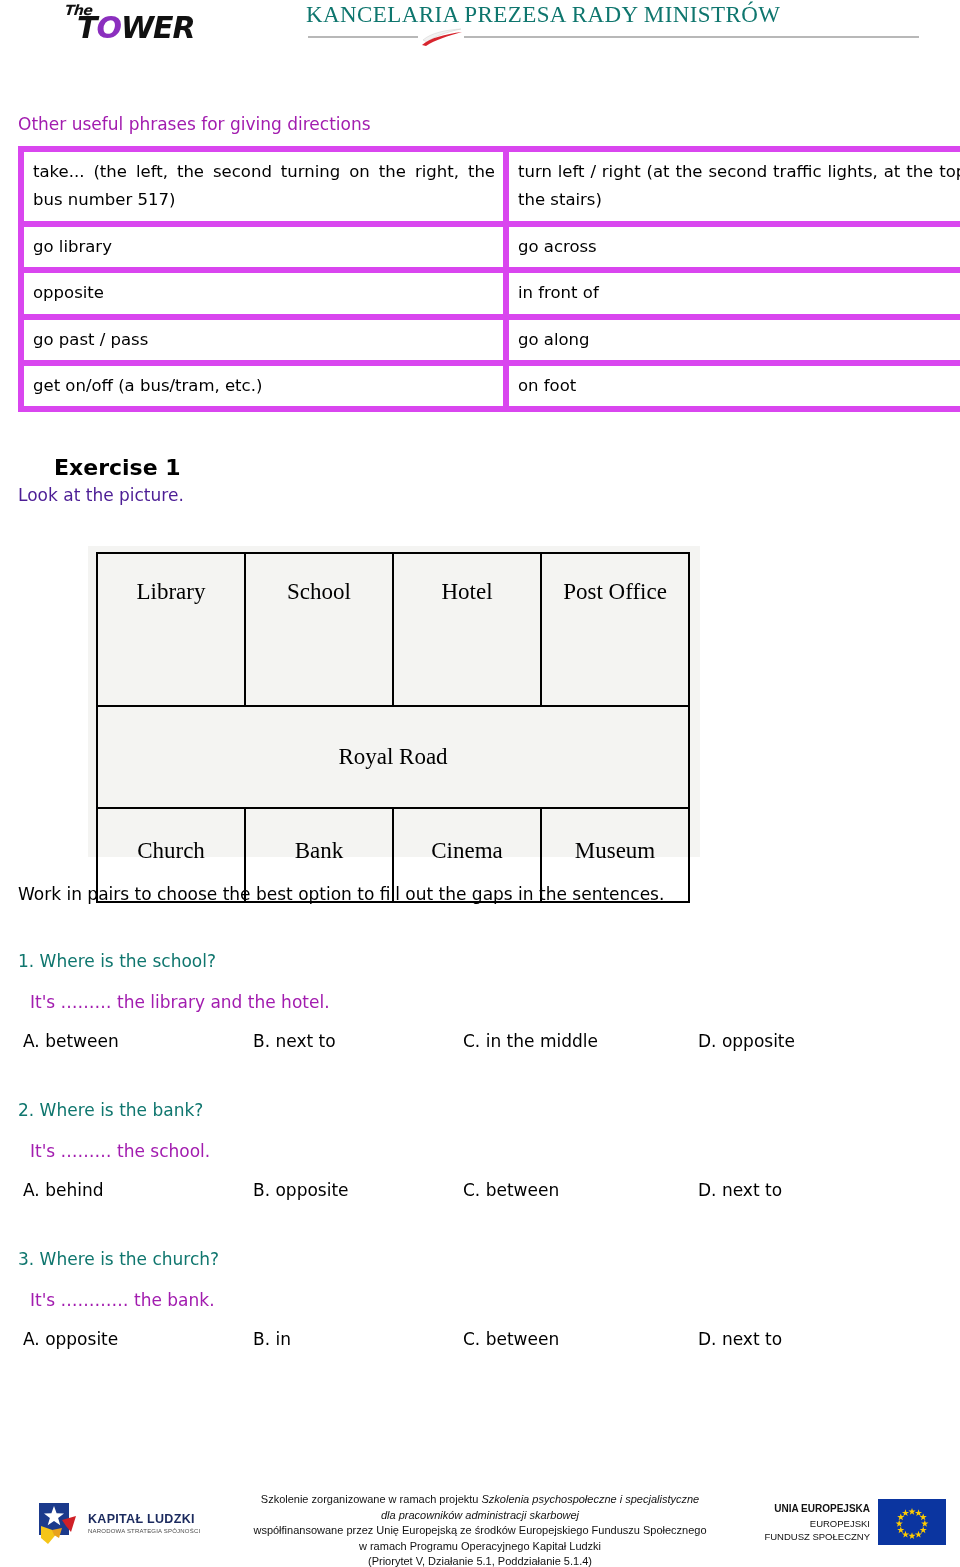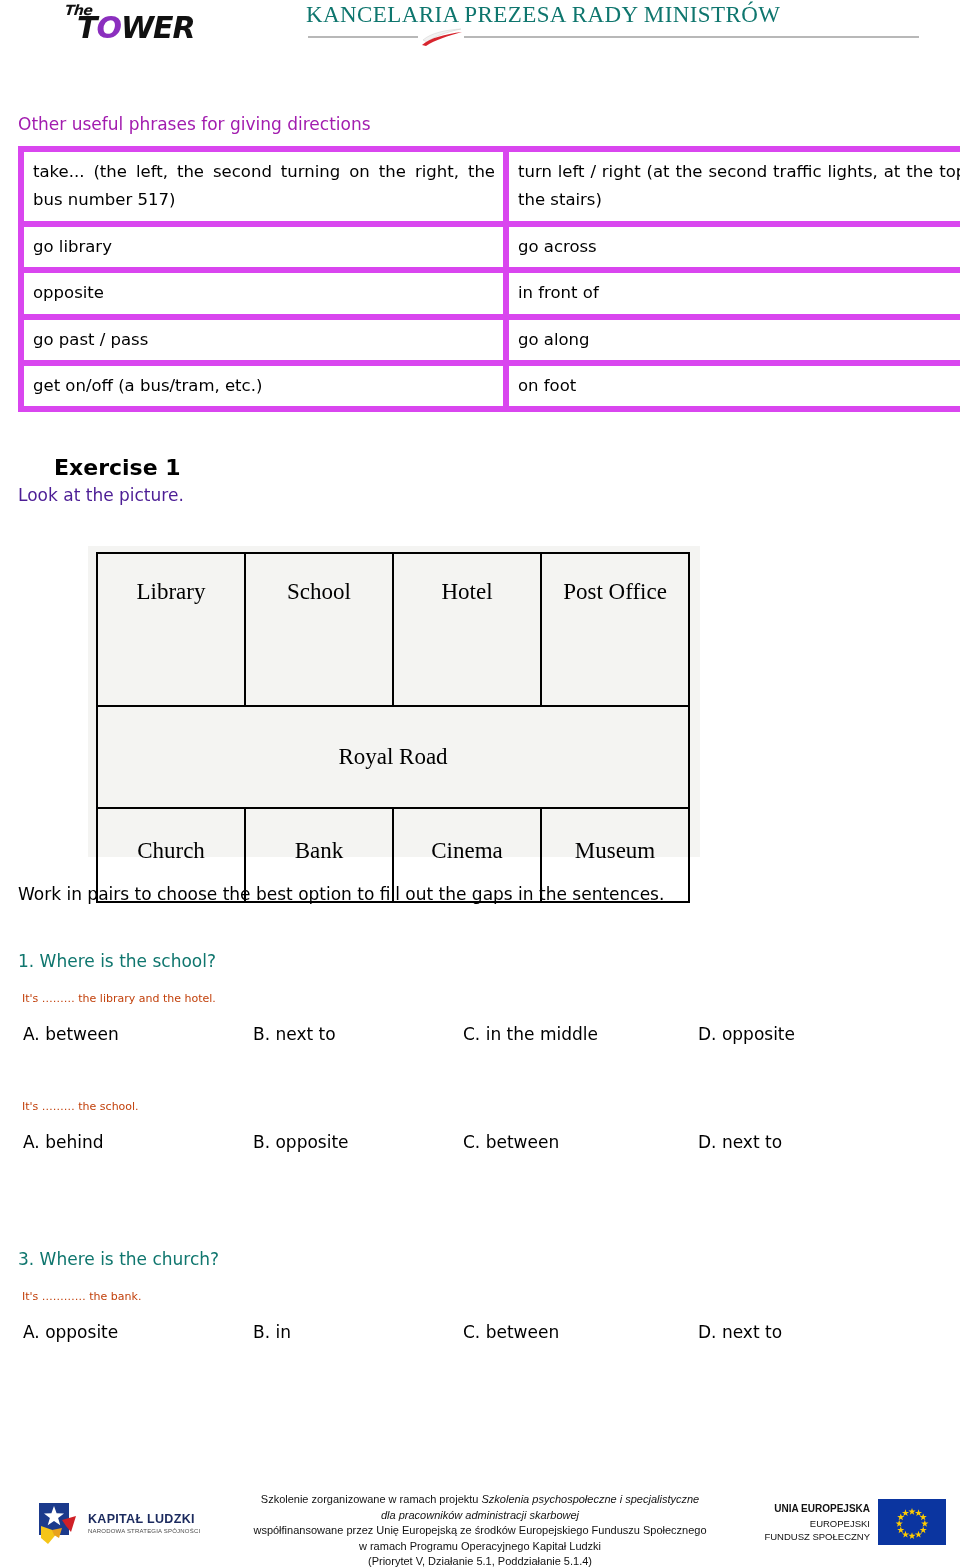--- a/index.html
+++ b/index.html
@@ -229,23 +229,23 @@
     position: absolute;
     left: 18px;
     width: 920px;
   }
   .q-prompt {
     font-size: 17px;
     color: #0f766e;
     margin: 0 0 21px 0;
   }
   .q-sentence {
-    font-size: 11px;
-    color: #c2410c;
-    margin: 0 0 19px 4px;
+    font-size: 17px;
+    color: #a21caf;
+    margin: 0 0 19px 12px;
   }
   .q-options {
     position: relative;
     height: 24px;
     font-size: 17px;
     color: #000;
   }
   .q-options span {
     position: absolute;
     top: 0;
@@ -418,20 +418,21 @@
   <p class="q-sentence">It's ……… the library and the hotel.</p>
   <div class="q-options">
     <span class="opt-a">A. between</span>
     <span class="opt-b">B. next to</span>
     <span class="opt-c">C. in the middle</span>
     <span class="opt-d">D. opposite</span>
   </div>
 </div>
 
 <div class="question-block" style="top:1100px;">
+  <p class="q-prompt">2. Where is the bank?</p>
   <p class="q-sentence">It's ……… the school.</p>
   <div class="q-options">
     <span class="opt-a">A. behind</span>
     <span class="opt-b">B. opposite</span>
     <span class="opt-c">C. between</span>
     <span class="opt-d">D. next to</span>
   </div>
 </div>
 
 <div class="question-block" style="top:1249px;">

